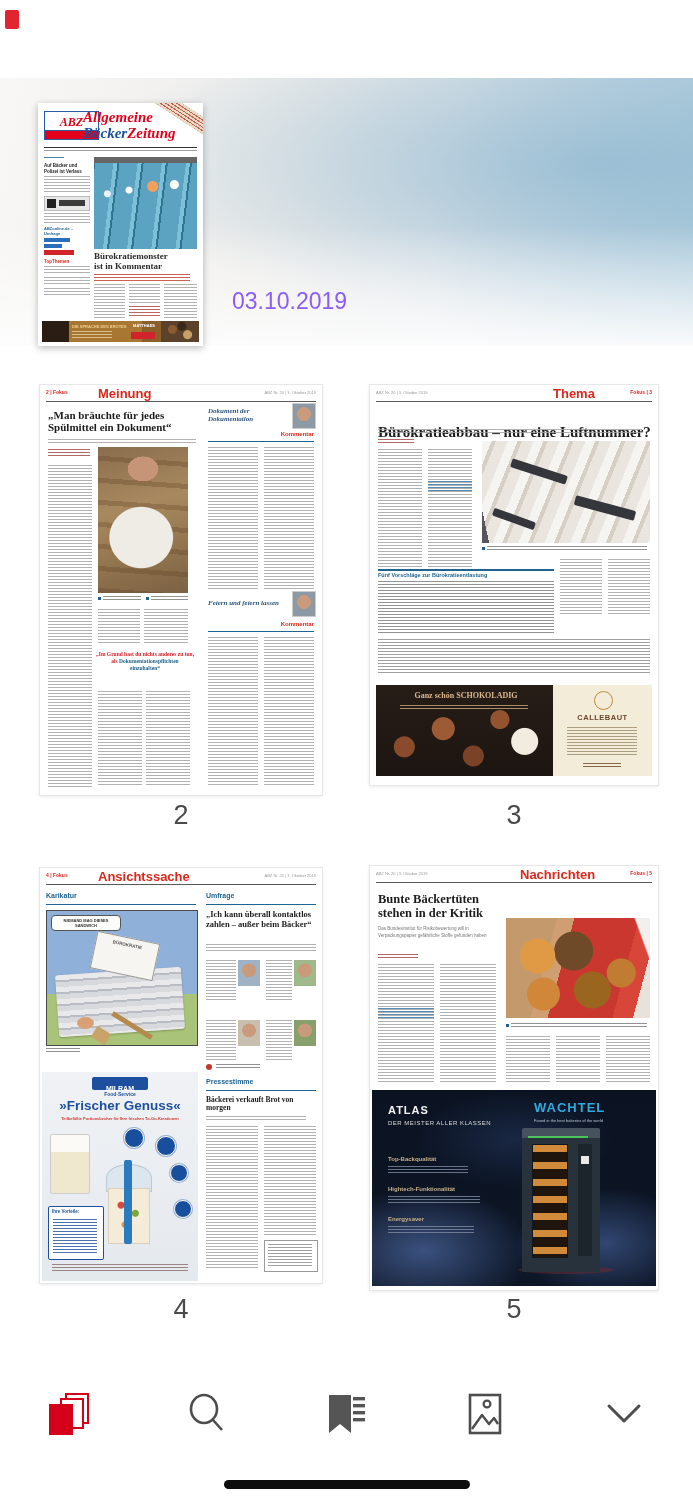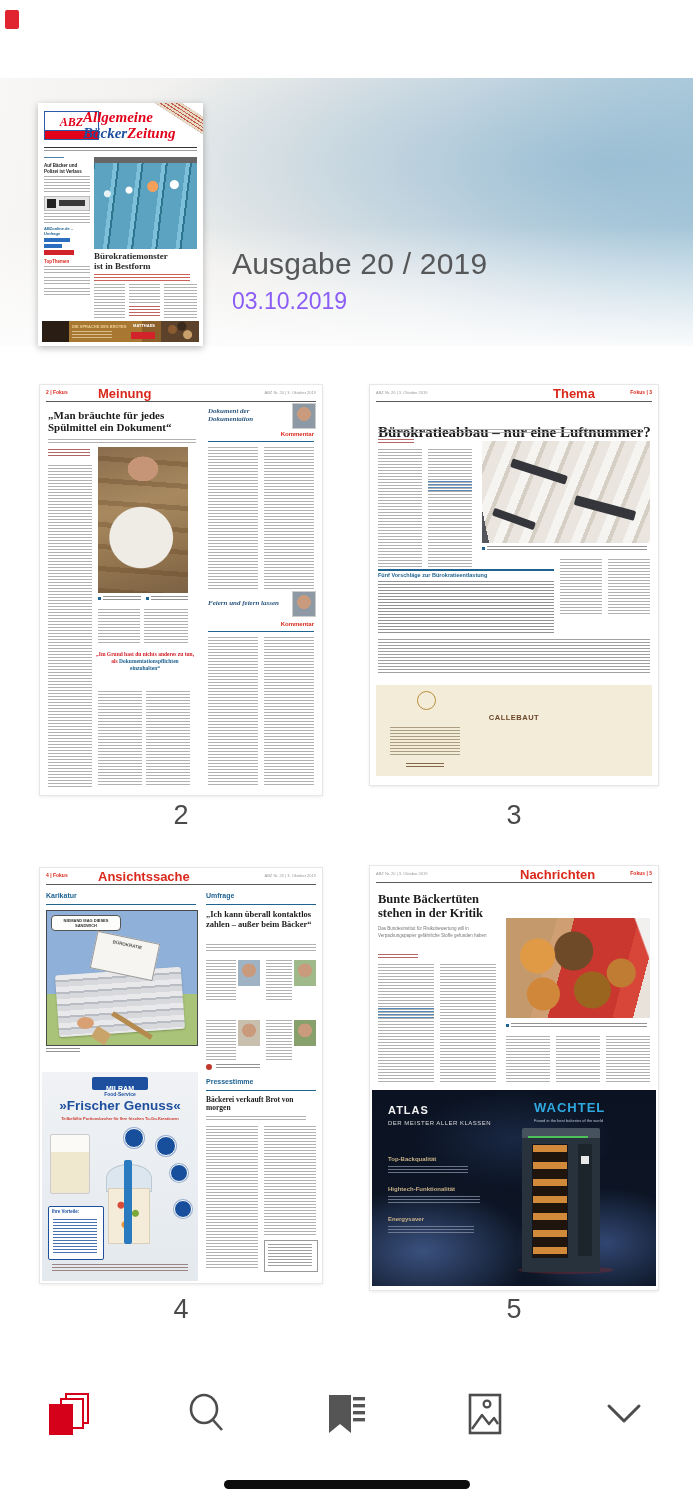--- a/index.html
+++ b/index.html
@@ -141,21 +141,21 @@
     <div class="abs" style="left:56px;top:54px;width:103px;">
       <div style="width:103px;height:92px;position:relative;background:
           radial-gradient(circle at 78% 30%,#fff 0 4px,transparent 5px),
           radial-gradient(circle at 57% 32%,#f5a05a 0 5px,transparent 6px),
           radial-gradient(circle at 34% 36%,#fff 0 3px,transparent 4px),
           radial-gradient(circle at 13% 40%,#e8f2f6 0 3px,transparent 4px),
           linear-gradient(to bottom,#666 0 6px,transparent 6px),
           repeating-linear-gradient(97deg,#2e758f 0 2px,#5ba3c0 2px 20px,#7cc0da 20px 24px);"></div>
       <div class="serif" style="font-size:9px;font-weight:bold;color:#2a2a2a;line-height:1.1;margin-top:3px;">
         <div>Bürokratiemonster</div>
-        <div>ist in Bestform</div>
+        <div>ist in Kommentar</div>
       </div>
       <div class="tl" style="position:relative;display:block;width:96px;height:7px;--lc:#c0392b;margin-top:2px;"></div>
       <div style="position:relative;height:34px;margin-top:3px;">
         <div class="tl" style="left:0;top:0;width:31px;height:34px;"></div>
         <div class="tl" style="left:35px;top:0;width:31px;height:20px;"></div>
         <div class="tl" style="left:35px;top:22px;width:31px;height:12px;--lc:#b33c3c;"></div>
         <div class="tl" style="left:70px;top:0;width:33px;height:34px;"></div>
       </div>
     </div>
 
@@ -165,21 +165,20 @@
       <div class="tl" style="left:30px;top:10px;width:40px;height:8px;--lc:#e8cfa0;"></div>
       <div style="position:absolute;right:44px;top:2px;font-size:4px;font-weight:bold;color:#fff;">MATTHAES</div>
       <div style="position:absolute;right:44px;bottom:3px;width:24px;height:7px;background:#d2232a;"></div>
       <div style="position:absolute;right:0;top:0;width:38px;height:21px;background:
            radial-gradient(circle at 30% 40%,#8a5a30 0 4px,transparent 5px),
            radial-gradient(circle at 70% 65%,#caa06a 0 4px,transparent 5px),
            radial-gradient(circle at 55% 25%,#3a2a1c 0 4px,transparent 5px),#5c422a;"></div>
     </div>
   </div>
 
-  <div class="issue-title">Ausgabe 20 / 2019</div>
   <div class="issue-date">03.10.2019</div>
 
   <div class="page" style="left:40px;top:385px;width:282px;height:410px;">
     <span class="folio-r" style="left:6px;top:4px;">2 | Fokus</span>
     <span class="sect" style="left:58px;top:1px;">Meinung</span>
     <span class="folio-g" style="right:6px;top:5px;">ABZ Nr. 20 | 3. Oktober 2019</span>
     <div class="rule" style="left:6px;width:270px;top:16px;"></div>
     <div class="hl serif" style="left:8px;top:24px;width:132px;font-size:11px;">„Man bräuchte für jedes Spülmittel ein Dokument“</div>
     <div class="tl" style="left:8px;top:54px;width:148px;height:4px;"></div>
     <div class="tl" style="left:8px;top:64px;width:42px;height:8px;--lc:#a04040;"></div>
@@ -230,20 +229,24 @@
     </div>
     <div class="bsq" style="left:112px;top:162px;"></div>
     <div class="tl" style="left:117px;top:161px;width:160px;height:5px;--lc:#777;"></div>
     <div class="tl" style="left:190px;top:174px;width:42px;height:56px;"></div>
     <div class="tl" style="left:238px;top:174px;width:42px;height:56px;"></div>
     <div class="abs" style="left:8px;top:184px;width:176px;border-top:2px solid #1f6391;padding-top:1px;font-size:5.5px;font-weight:bold;color:#1f6391;">Fünf Vorschläge zur Bürokratieentlastung</div>
     <div class="tl" style="left:8px;top:196px;width:176px;height:52px;--lc:#777;"></div>
     <div class="tl" style="left:8px;top:254px;width:272px;height:34px;--lc:#888;"></div>
 
     <div class="abs" style="left:6px;top:300px;width:276px;height:91px;display:flex;">
+      <div class="ad-choc" style="width:177px;">
+        <div class="serif" style="position:absolute;left:10px;top:6px;width:160px;font-size:8px;font-weight:bold;color:#dcb98c;text-align:center;">Ganz schön SCHOKOLADIG</div>
+        <div class="tl" style="left:24px;top:20px;width:128px;height:4px;--lc:#caa87c;"></div>
+      </div>
       <div class="ad-cb" style="flex:1;">
         <div style="position:absolute;left:41px;top:6px;width:17px;height:17px;border-radius:50%;border:1.5px solid #b98d3a;"></div>
         <div style="position:absolute;left:0;top:28px;width:100%;text-align:center;font-size:7.5px;font-weight:bold;
                     letter-spacing:.5px;color:#6b4629;">CALLEBAUT</div>
         <div class="tl" style="left:14px;top:42px;width:70px;height:30px;--lc:#9a8a6a;"></div>
         <div class="tl" style="left:30px;top:78px;width:38px;height:4px;--lc:#6b4629;"></div>
       </div>
     </div>
   </div>
   <div class="pnum" style="left:370px;top:800px;width:288px;">3</div>

